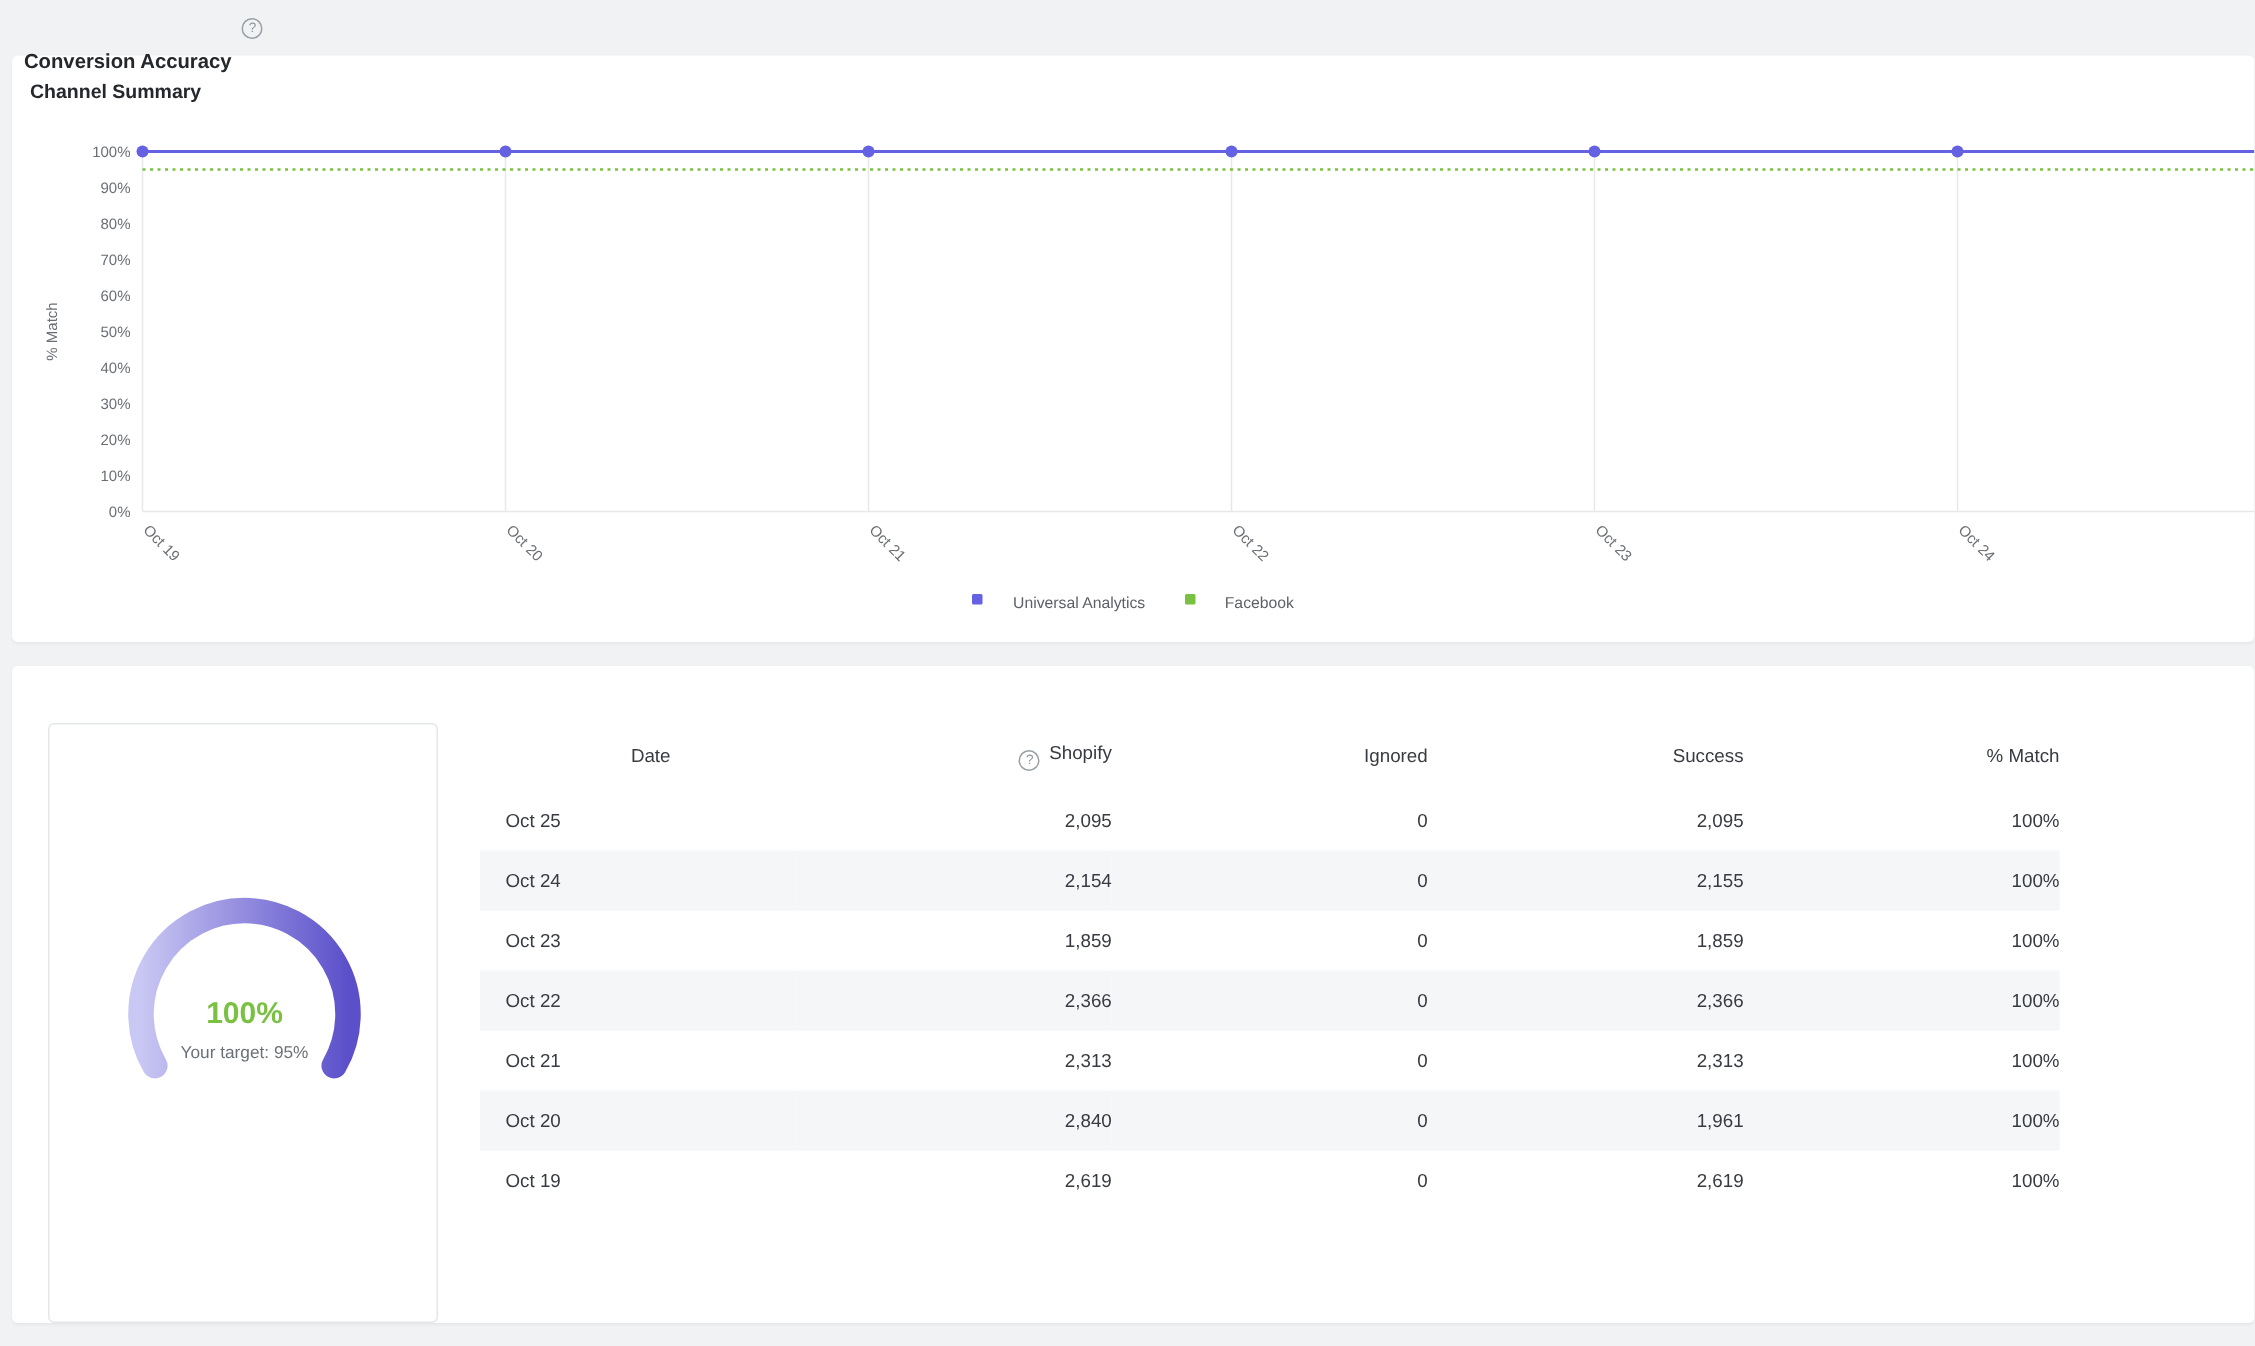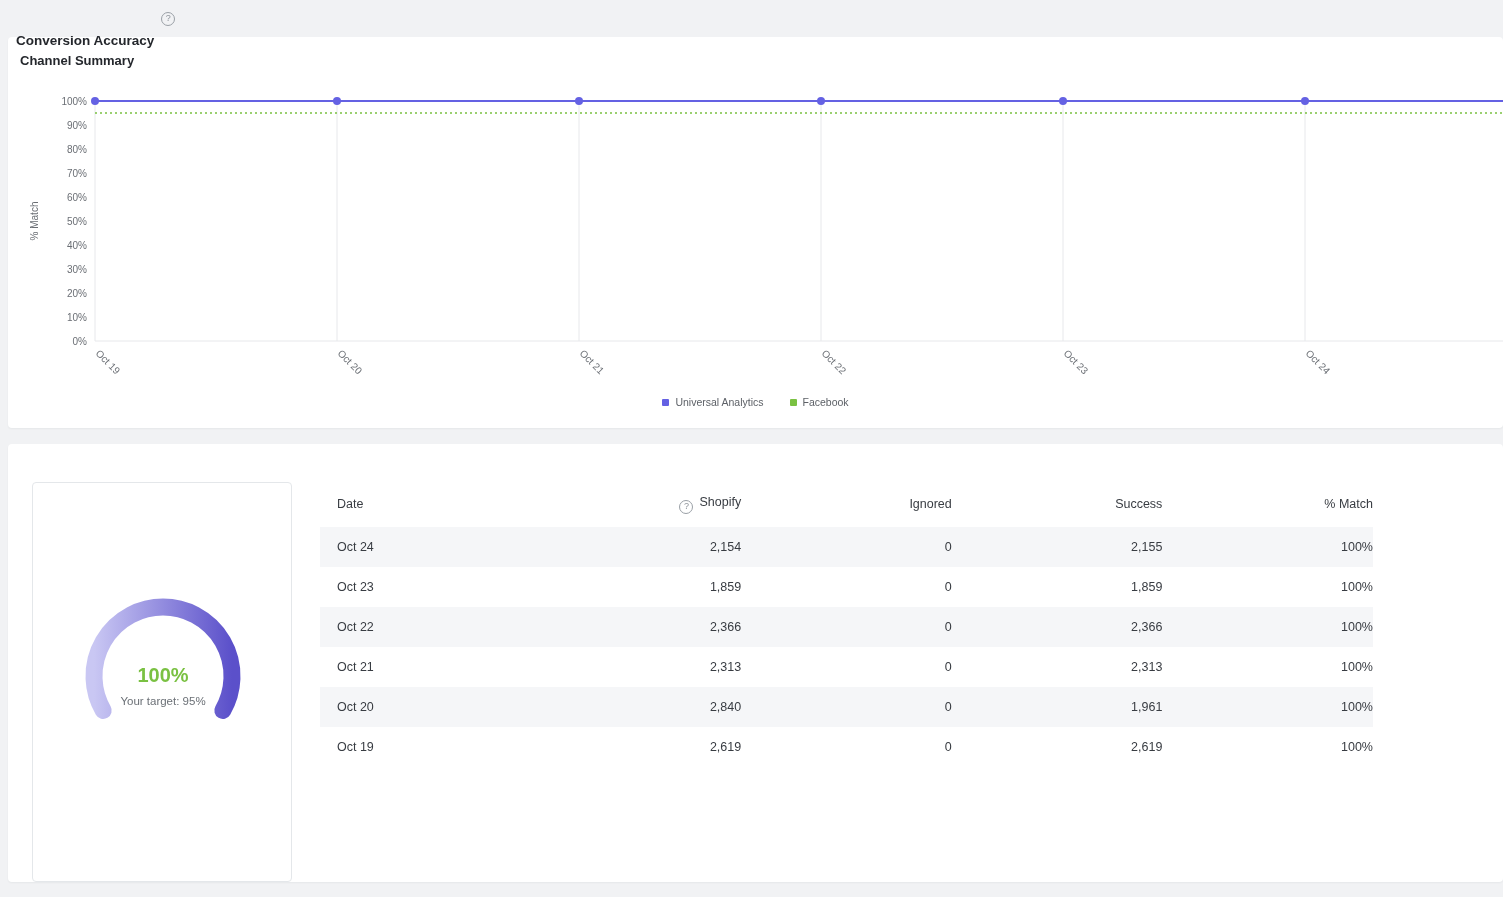--- a/index.html
+++ b/index.html
@@ -20,38 +20,38 @@
   .card {
     background: #fff; border-radius: 4px; margin-left: 8px;
     box-shadow: 0 1px 2px rgba(25,30,40,.05);
   }
   .chart-card { padding-top: 16px; }
   .card-title { font-size: 13px; font-weight: 700; color: #24272c; padding-left: 12px; }
   #chart-wrap { margin-top: 18px; }
   #chart-svg { display: block; }
   .tick { font-size: 10px; fill: #6a6e74; font-family: "Liberation Sans", sans-serif; }
   .legend { display: flex; justify-content: center; align-items: center; gap: 26px; padding: 10px 0 20px 0; }
-  .legend-item { display: inline-flex; align-items: center; gap: 6px; cursor: pointer; }
+  .legend-item { display: inline-flex; gap: 20px; cursor: pointer; }
   .legend-item .swatch { width: 7px; height: 7px; border-radius: 1px; display: inline-block; }
   .legend-item .lbl { font-size: 10.5px; color: #5d6167; }
 
   .breakdown-card { margin-top: 16px; padding: 16px 0 0 24px; min-height: 430px; }
   .breakdown-body { display: flex; gap: 28px; margin-top: 22px; align-items: flex-start; }
   .gauge-panel {
     width: 260px; height: 400px; flex: 0 0 auto;
     border: 1px solid #e4e7ea; border-radius: 4px; background: #fff;
   }
   .gauge-panel svg { display: block; width: 260px; height: 260px; }
   .gauge-value { font-size: 20px; font-weight: 700; fill: #7ac142; font-family: "Liberation Sans", sans-serif; }
   .gauge-target { font-size: 11.5px; fill: #6b7076; font-family: "Liberation Sans", sans-serif; }
 
   .table-wrap { flex: 1 1 auto; padding-right: 130px; }
   table { width: 100%; border-collapse: collapse; table-layout: fixed; }
   th, td { font-size: 12.5px; color: #383c42; padding: 13px 0; font-weight: 400; }
-  th { text-align: left; }
+  th { text-align: center; }
   th.num, td.num { text-align: right; }
   td:first-child, th:first-child { padding-left: 17px; }
   th .qicon { margin-right: 6px; vertical-align: -3px; }
   tr.striped { background: #f5f6f8; }
   tr.total td { font-weight: 600; }
 </style>
 </head>
 <body>
 
 <header class="topbar">
@@ -130,20 +130,27 @@
         <thead>
             <tr id="bd-thead-row">
               <th><span>Date</span></th>
               <th class="num"><span class="qicon">?</span><span>Shopify</span></th>
               <th class="num"><span>Ignored</span></th>
               <th class="num"><span>Success</span></th>
               <th class="num"><span>% Match</span></th>
             </tr>
           </thead>
         <tbody id="bd-tbody">
+            <tr class="">
+              <td>Oct 25</td>
+              <td class="num">2,095</td>
+              <td class="num">0</td>
+              <td class="num">2,095</td>
+              <td class="num">100%</td>
+            </tr>
             <tr class="striped">
               <td>Oct 24</td>
               <td class="num">2,154</td>
               <td class="num">0</td>
               <td class="num">2,155</td>
               <td class="num">100%</td>
             </tr>
             <tr class="">
               <td>Oct 23</td>
               <td class="num">1,859</td>

